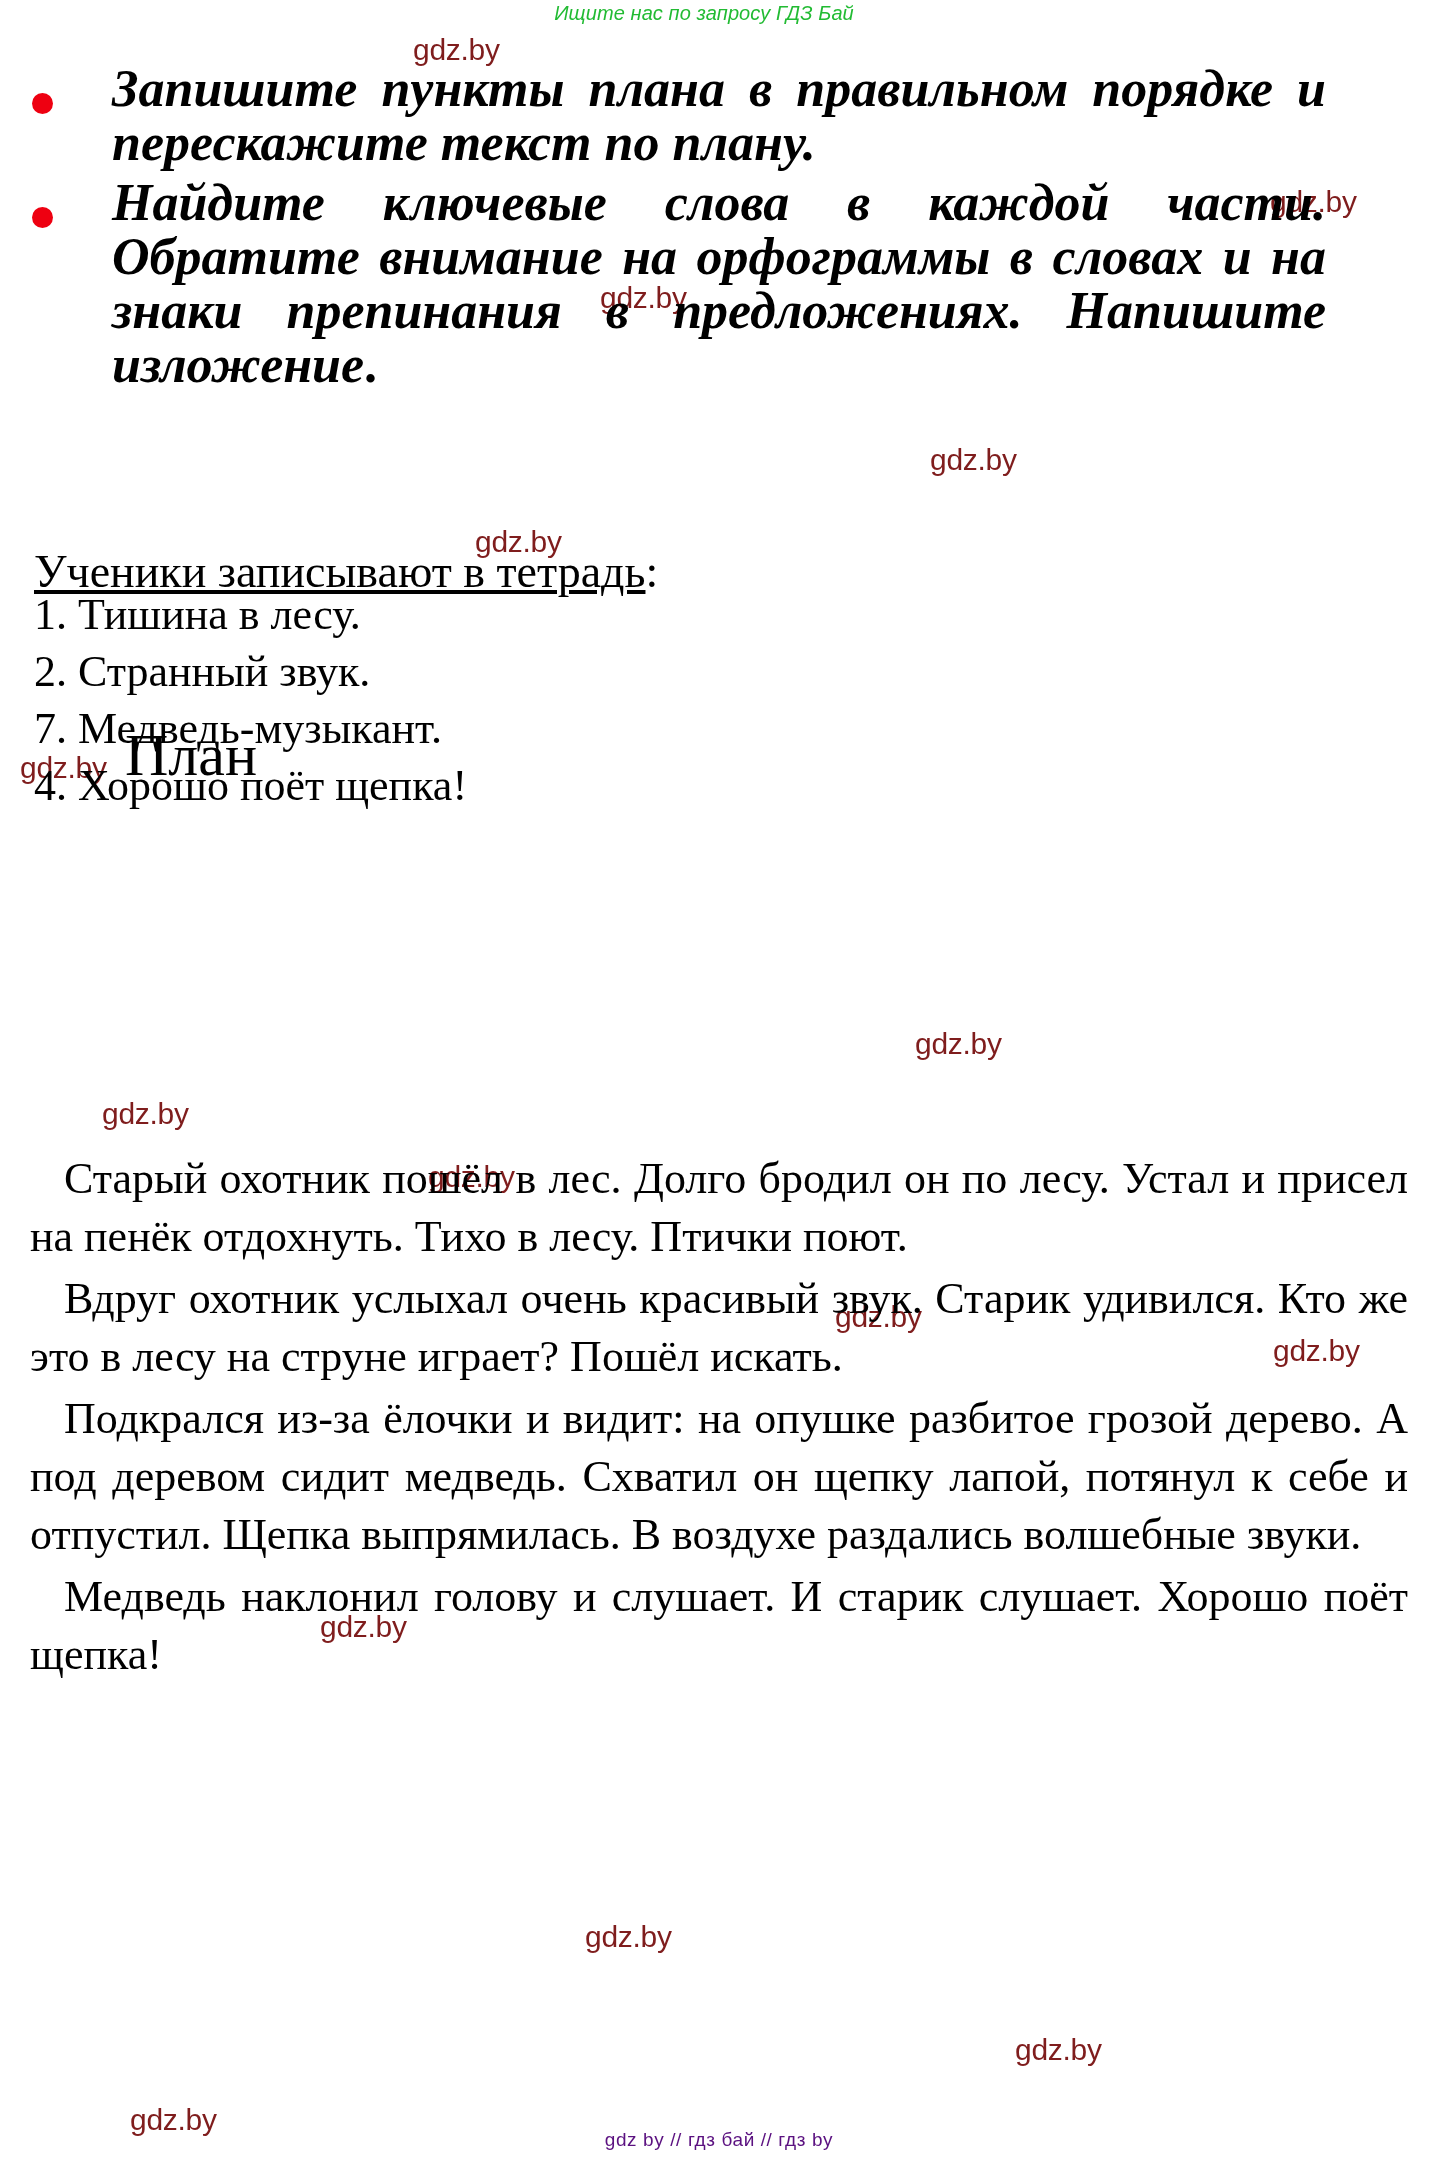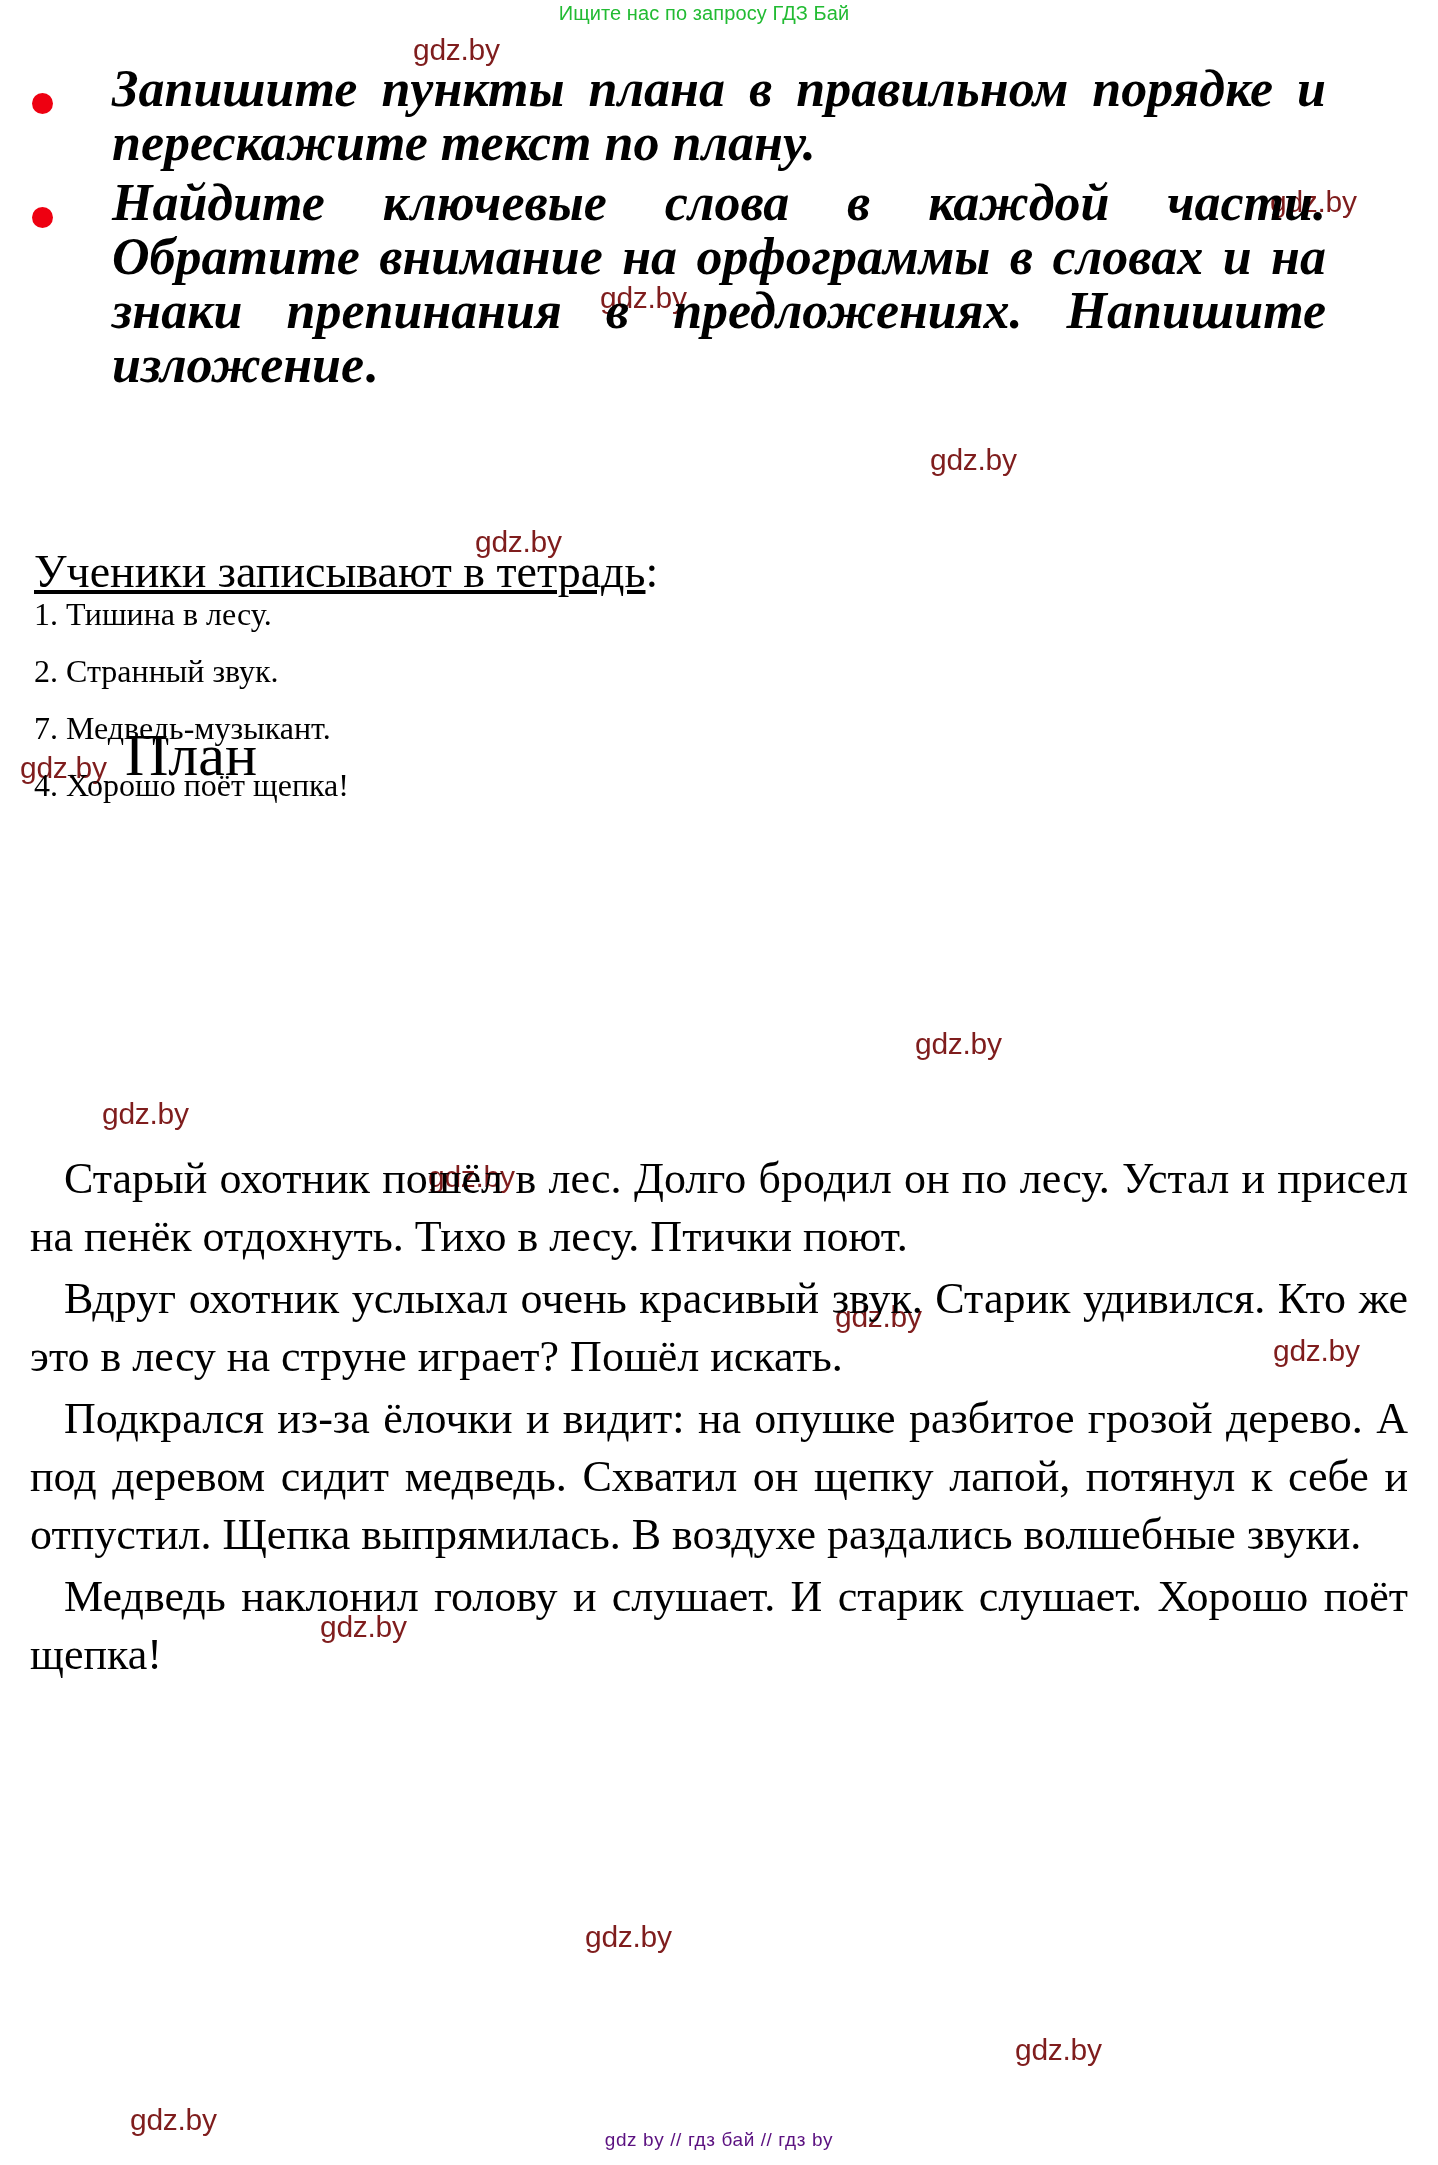--- a/index.html
+++ b/index.html
@@ -20,20 +20,21 @@
   .promo-banner {
     position: absolute;
     top: 2px;
     left: 0;
     width: 1408px;
     text-align: center;
     font-family: "Liberation Sans", sans-serif;
     font-size: 20px;
     color: #22bb33;
     letter-spacing: 0.1px;
+    font-style: italic;
   }
 
   
   .wm {
     position: absolute;
     font-family: Liberation Sans, sans-serif;
     font-size: 30px;
     color: #7f1d1d;
     white-space: nowrap;
     letter-spacing: -0.3px;
@@ -104,21 +105,21 @@
   .plan-list {
     position: absolute;
     left: 34px;
     top: 586px;
     width: 900px;
     list-style: none;
     margin: 0;
     padding: 0;
   }
   .plan-item {
-    font-size: 32px;
+    font-size: 44px;
     line-height: 57px;
     font-family: "Liberation Serif", "DejaVu Serif", serif;
     white-space: nowrap;
   }
 
   
   .story {
     position: absolute;
     left: 30px;
     top: 1150px;

